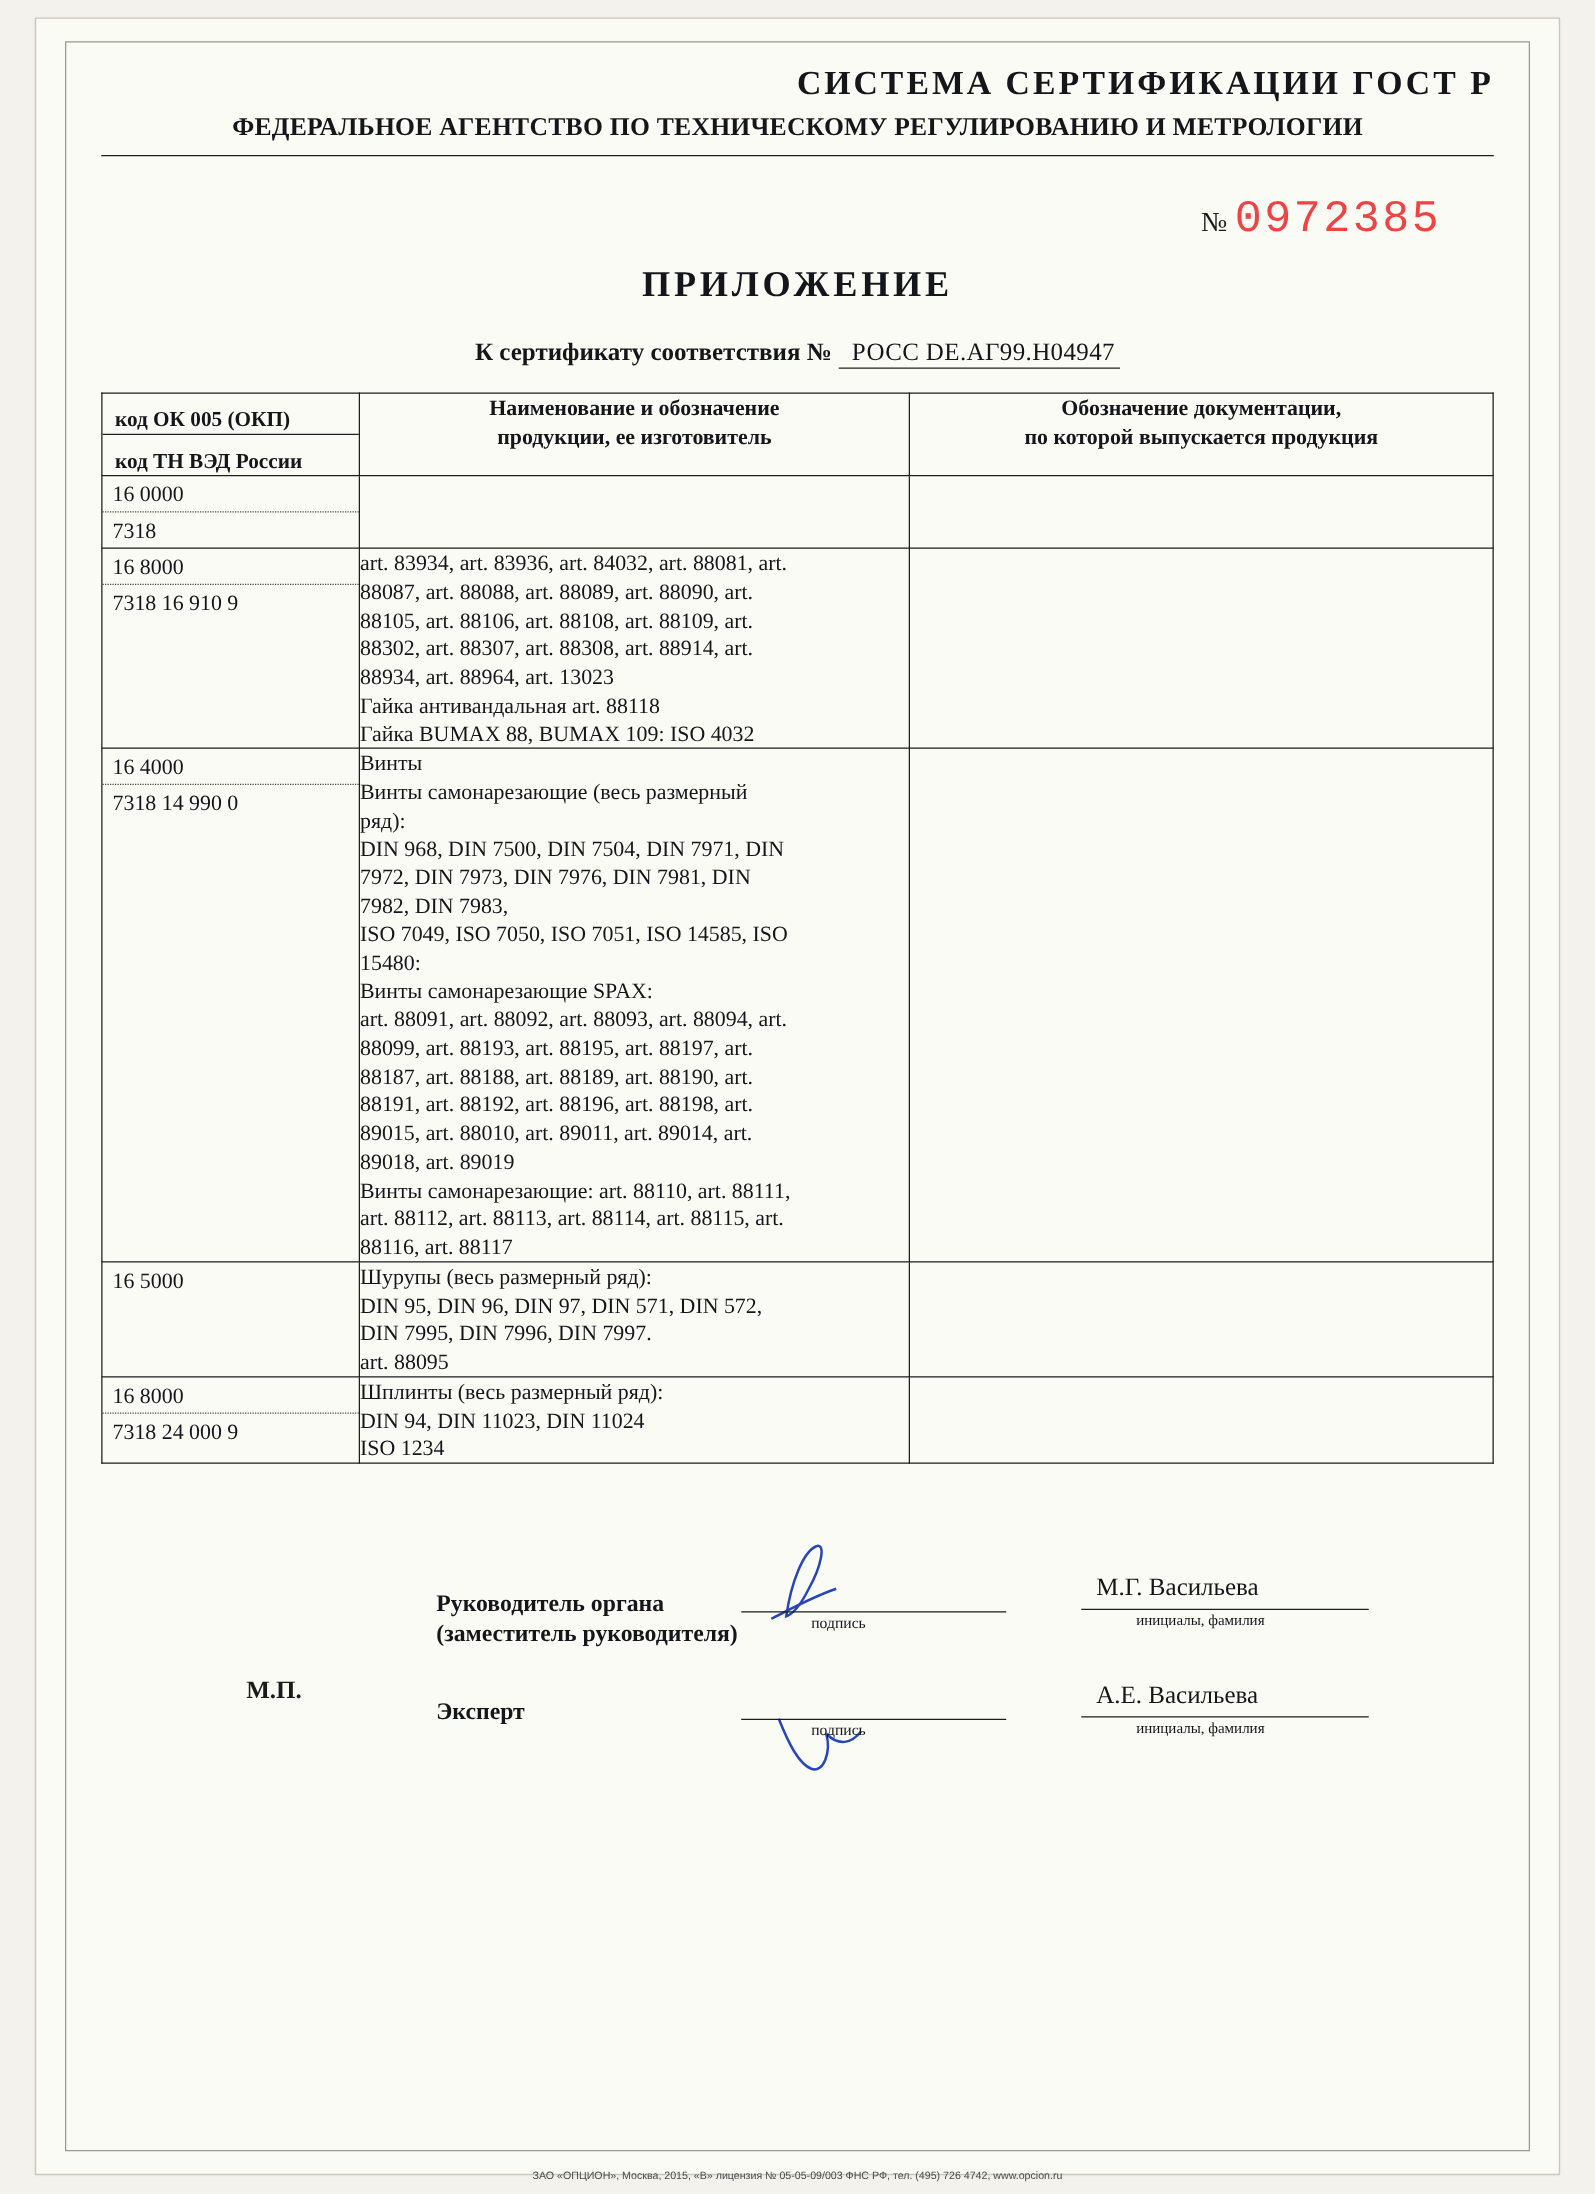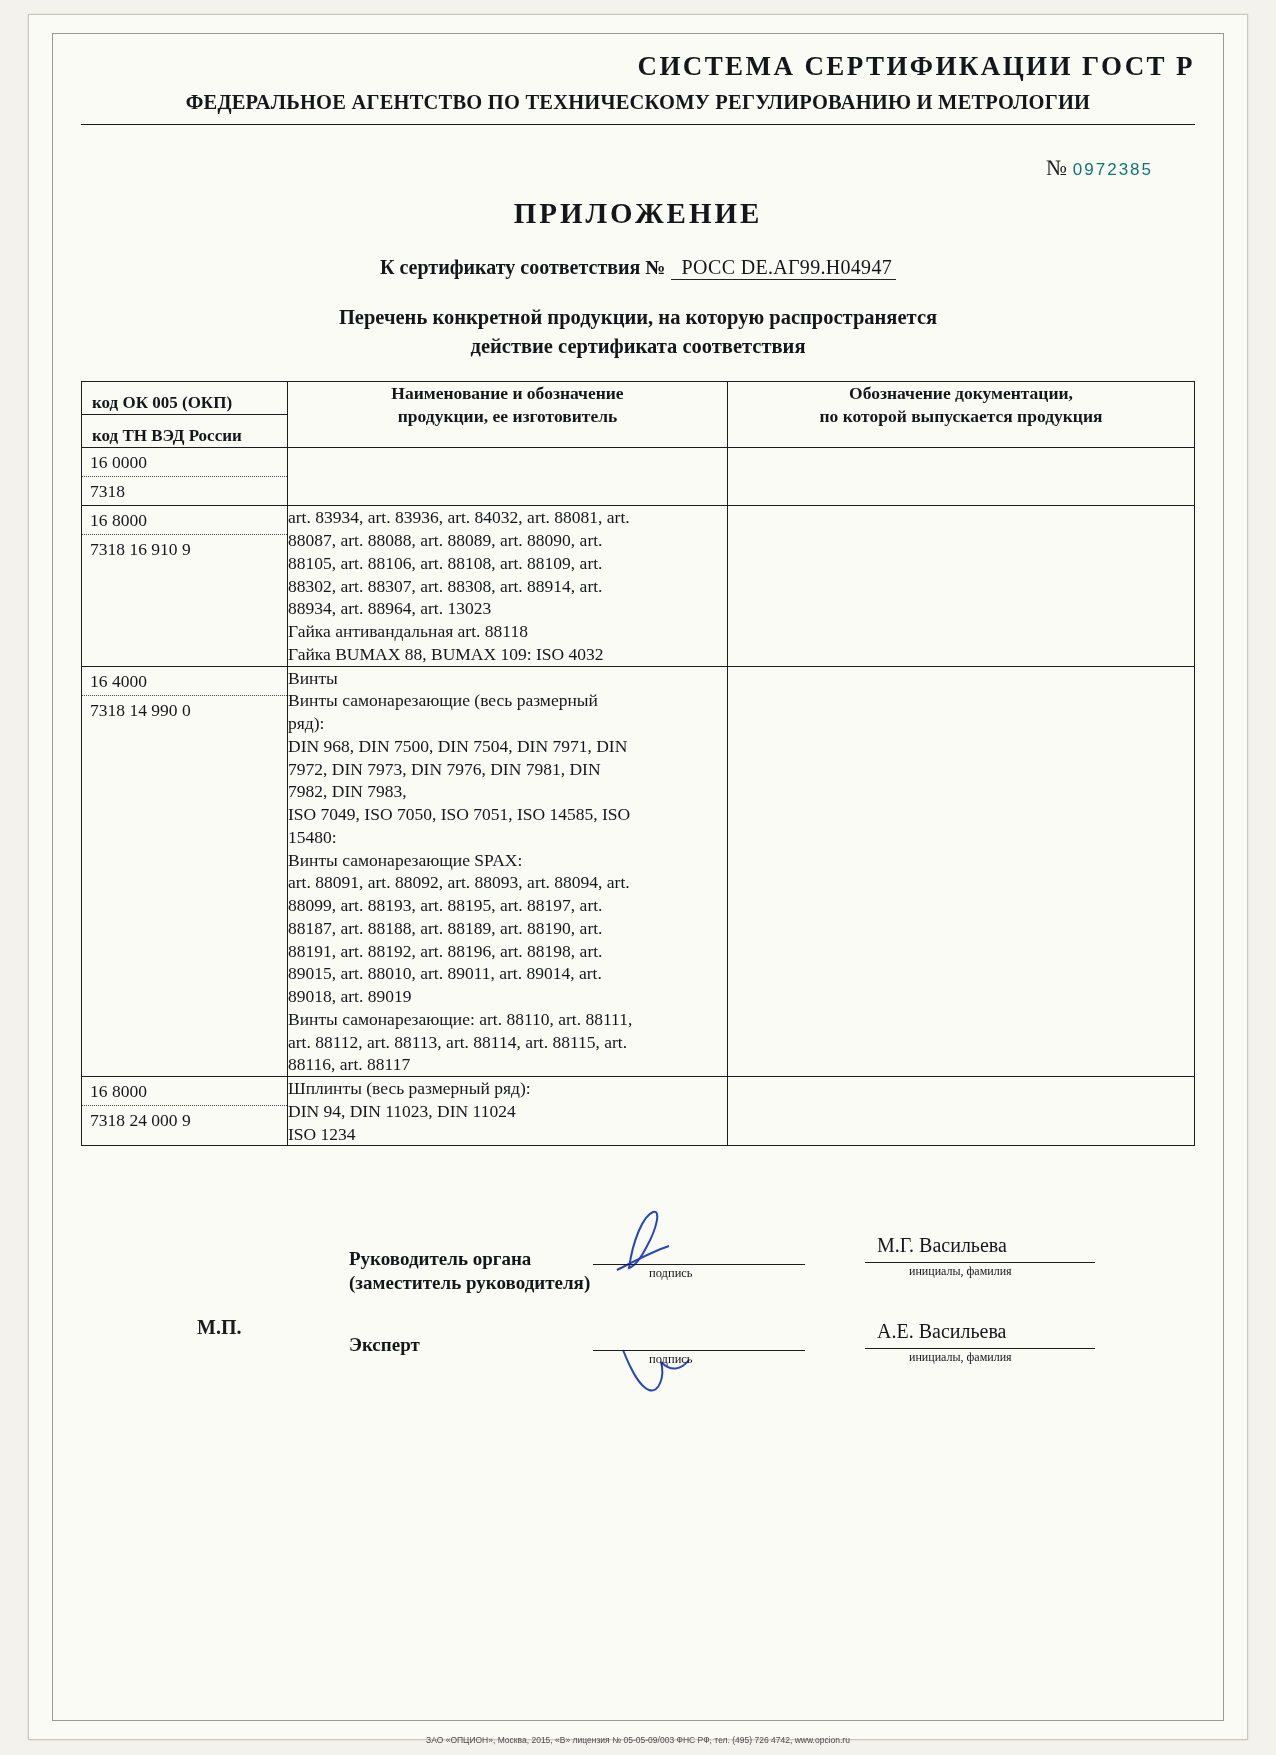--- a/index.html
+++ b/index.html
@@ -51,23 +51,23 @@
     margin: 0 0 0 0;
   }
   .numline {
     margin-top: 30px;
     text-align: right;
     padding-right: 42px;
     font-size: 23px;
   }
   .numline .nolabel { font-size: 22px; color: #1b1b1b; }
   .numline .nodigits {
-    color: #0f766e;
-    font-family: Liberation Sans, sans-serif;
-    font-size: 17px;
+    color: #ef4444;
+    font-family: Liberation Mono, monospace;
+    font-size: 36px;
     letter-spacing: 2px;
     margin-left: 6px;
   }
   .doc-title {
     text-align: center;
     font-size: 29px;
     font-weight: bold;
     letter-spacing: 3px;
     margin-top: 16px;
   }
@@ -250,24 +250,20 @@
     <div class="numline">
       <span class="nolabel">№</span><span class="nodigits">0972385</span>
     </div>
 
     <div class="doc-title">ПРИЛОЖЕНИЕ</div>
 
     <div class="cert-line">
       <span>К сертификату соответствия №</span><span class="certno">РОСС DE.АГ99.Н04947</span>
     </div>
 
-    <div class="purpose">
-      <div>Перечень конкретной продукции,  на которую распространяется</div>
-      <div>действие сертификата соответствия</div>
-    </div>
 
     <table class="main">
       <colgroup>
         <col class="col1">
           <col class="col2">
           <col class="col3">
       </colgroup>
       <tbody>
         <tr>
           <td style="padding:0">
@@ -333,20 +329,32 @@
             <div>88191, art. 88192, art. 88196,  art. 88198, art.</div>
             <div>89015, art.  88010, art.  89011, art. 89014, art.</div>
             <div>89018, art. 89019</div>
             <div>Винты самонарезающие: art. 88110, art. 88111,</div>
             <div>art. 88112, art. 88113, art. 88114, art. 88115, art.</div>
             <div>88116, art. 88117</div>
           </td>
           <td class="prod"></td>
         </tr>
 
+        <tr>
+          <td class="codecell">
+            <div class="code-b" style="border-bottom:none">16 5000</div>
+          </td>
+          <td class="prod">
+            <div>Шурупы (весь размерный ряд):</div>
+            <div>DIN 95, DIN 96, DIN 97, DIN 571, DIN 572,</div>
+            <div>DIN 7995, DIN 7996, DIN 7997.</div>
+            <div>art. 88095</div>
+          </td>
+          <td class="prod"></td>
+        </tr>
 
         <tr>
           <td class="codecell">
             <div class="code-a">16 8000</div>
             <div class="code-b">7318 24 000 9</div>
           </td>
           <td class="prod">
             <div>Шплинты (весь размерный ряд):</div>
             <div>DIN 94, DIN 11023, DIN 11024</div>
             <div>ISO 1234</div>

